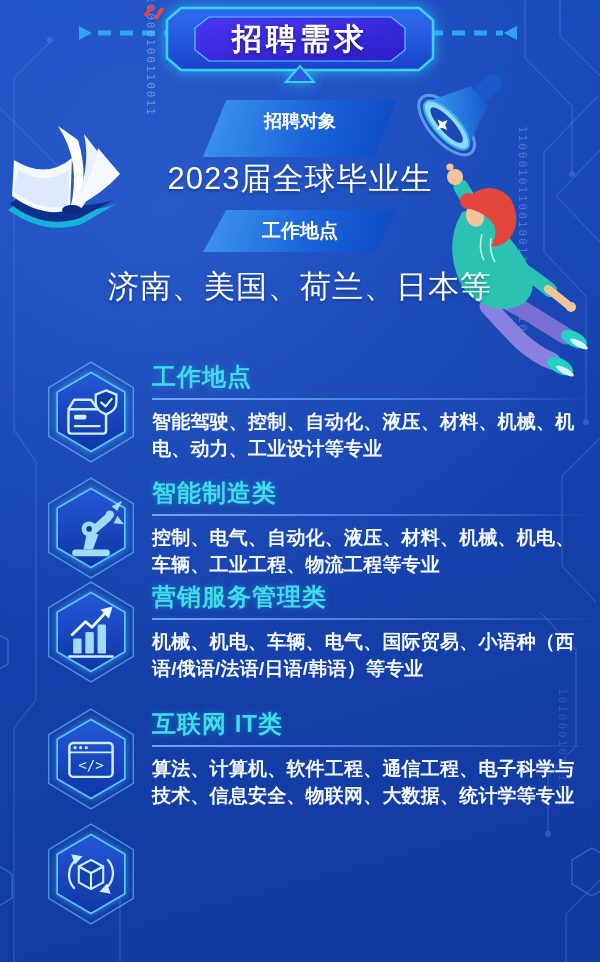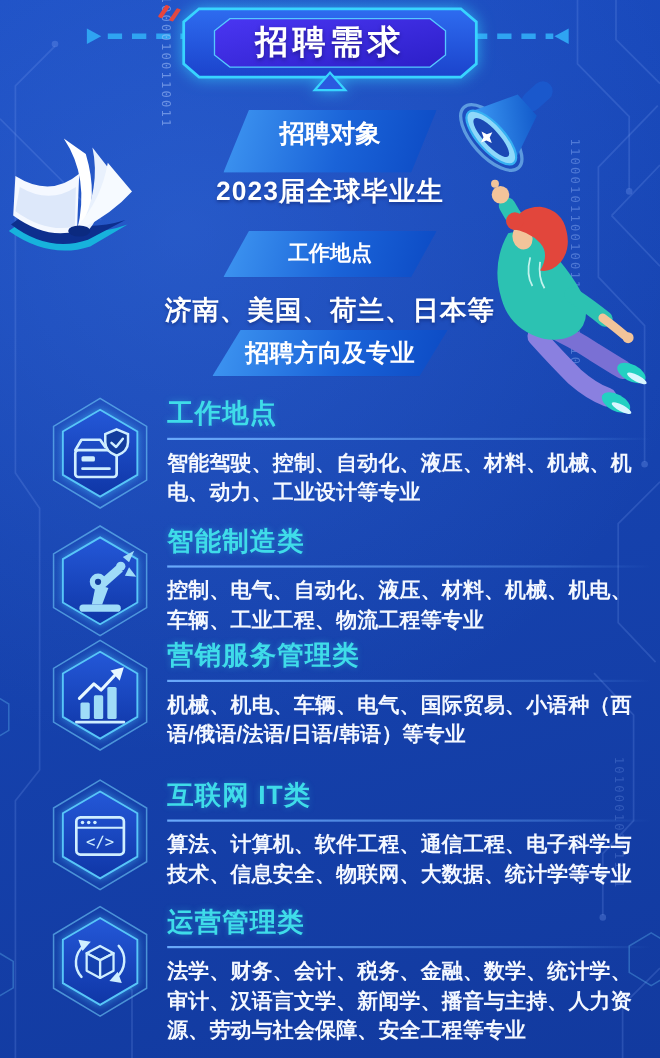--- a/index.html
+++ b/index.html
@@ -38,27 +38,27 @@
     letter-spacing:4px; text-shadow:0 2px 4px rgba(0,0,40,.4);
   }
 
   
   .trap-btn {
     position:absolute; color:#fff; font-weight:bold; text-align:center;
     background:linear-gradient(105deg,#3f97f2 0%,#1a63d8 55%,#0c4ac4 100%);
     clip-path:polygon(12% 0, 100% 0, 88% 100%, 0 100%);
     box-shadow:0 4px 10px rgba(0,20,90,.35);
   }
-  #btn-audience  { left:203px; top:100px; width:194px; height:57px; line-height:42px; font-size:23px; }
+  #btn-audience  { left:203px; top:100px; width:194px; height:57px; line-height:42px; font-size:18px; }
   #btn-location  { left:203px; top:210px; width:194px; height:42px; line-height:42px; font-size:19px; }
   #btn-direction { left:193px; top:300px; width:214px; height:42px; line-height:42px; font-size:22px; }
 
   .center-value {
     position:absolute; left:0; width:600px; text-align:center;
-    color:#ffffff; font-size:24px; font-weight:bold; letter-spacing:1px;
+    color:#ffffff; font-size:31px; font-weight:normal; letter-spacing:1px;
     text-shadow:0 2px 3px rgba(0,10,60,.35);
   }
   #val-audience { top:158px; }
   #val-location { top:266px; }
 
   
   .cat-row { position:absolute; left:0; width:600px; height:112px; }
   .badge   { position:absolute; left:44px; top:0; }
   .cat-content { position:absolute; left:152px; top:2px; width:440px; }
   .cat-title {
@@ -196,21 +196,20 @@
     <polygon points="121,76 135,60 149,76" fill="#2a5be0" stroke="#38d4ff" stroke-width="2"></polygon>
   </svg>
   <div id="banner-text" class="abs">招聘需求</div>
 
   <div class="trap-btn" id="btn-audience">招聘对象</div>
   <div class="center-value" id="val-audience">2023届全球毕业生</div>
 
   <div class="trap-btn" id="btn-location">工作地点</div>
   <div class="center-value" id="val-location">济南、美国、荷兰、日本等</div>
 
-  <div class="trap-btn" id="btn-direction">招聘方向及专业</div>
 
   <div class="cat-row" style="top:360px">
     <svg class="badge" width="94" height="104" viewBox="0 0 100 110">
       <polygon points="50,2 95,29 95,81 50,108 5,81 5,29" fill="none" stroke="#78d7ff" stroke-opacity=".55" stroke-width="1.5"></polygon>
       <polygon points="50,13 86,34 86,76 50,97 14,76 14,34" fill="url(#gradBadge)" stroke="#58c6f8" stroke-width="1.8" style="filter:drop-shadow(0 0 4px rgba(80,200,255,.55))"></polygon>
       <g fill="none" stroke="#cfeeff" stroke-width="2.6" stroke-linecap="round" stroke-linejoin="round">
         <path d="M26,52 L32,42 L50,42 L55,49"></path>
         <rect x="26" y="52" width="40" height="26" rx="3"></rect>
         <path d="M33,70 L59,70"></path>
       </g>
@@ -292,20 +291,15 @@
       <g fill="rgba(16,60,160,.55)" stroke="#cfeeff" stroke-width="2.2" stroke-linejoin="round">
         <polygon points="50,40 63,47 50,54 37,47"></polygon>
         <polygon points="37,47 50,54 50,71 37,64"></polygon>
         <polygon points="63,47 50,54 50,71 63,64"></polygon>
       </g>
       <path d="M32,70 A21,21 0 0 1 34,40" fill="none" stroke="#cfeeff" stroke-width="2.4" stroke-linecap="round"></path>
       <polygon points="29,34 41,36 33,45" fill="#cfeeff"></polygon>
       <path d="M68,40 A21,21 0 0 1 66,70" fill="none" stroke="#cfeeff" stroke-width="2.4" stroke-linecap="round"></path>
       <polygon points="71,76 59,74 67,65" fill="#cfeeff"></polygon>
     </svg>
-    <div class="cat-content">
-      <div class="cat-title">运营管理类</div>
-      <div class="divider"></div>
-      <div class="cat-text">法学、财务、会计、税务、金融、数学、统计学、审计、汉语言文学、新闻学、播音与主持、人力资源、劳动与社会保障、安全工程等专业</div>
-    </div>
   </div>
 
 </div>
 
 </body></html>

